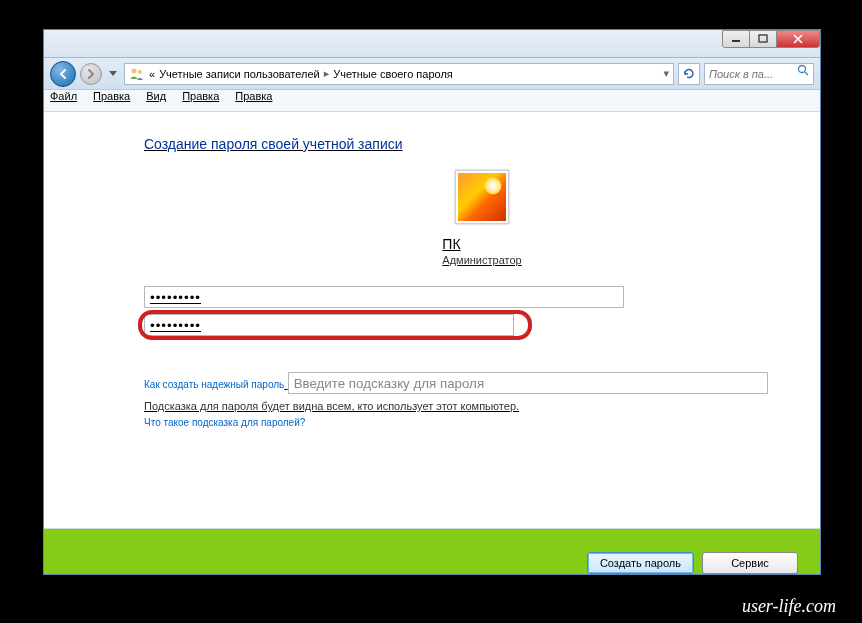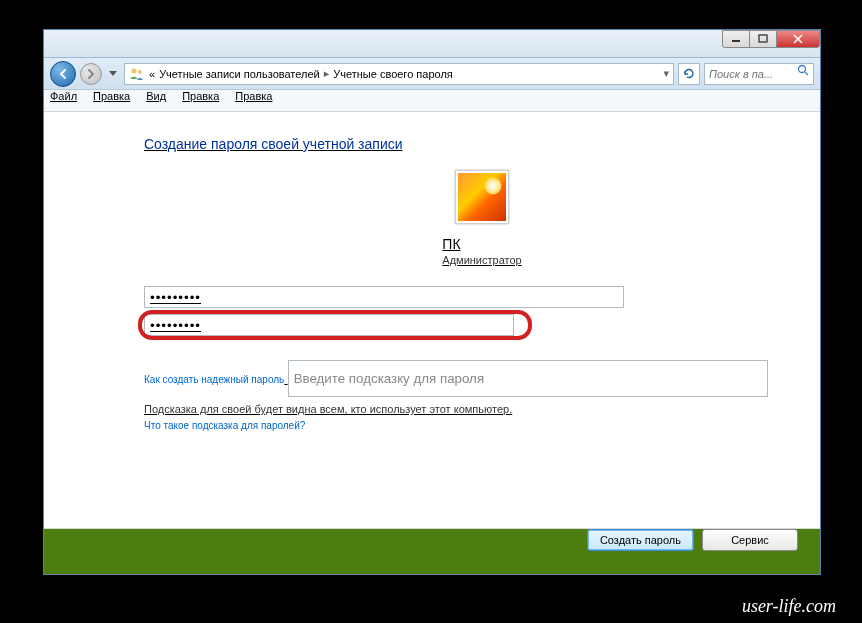--- a/index.html
+++ b/index.html
@@ -201,39 +201,39 @@
       margin-bottom: 3px;
     }
     .link {
       color: #0066cc;
       font-size: 10px;
       cursor: pointer;
       display: inline-block;
     }
     .hint-input {
       width: 480px;
-      height: 37px;
+      height: 22px;
       border: 1px solid #b0b8c0;
       padding: 2px 5px;
       font-family: inherit;
-      margin-top: 20px;
+      margin-top: 32px;
       margin-bottom: 4px;
       color: #c2410c;
     }
     .hint-input::placeholder { color: #888; }
     .footer {
       position: absolute;
       bottom: 0;
       left: 0;
       right: 0;
       height: 46px;
-      background: #4d7c0f;
+      background: #84cc16;
       border-top: 1px solid #d8d8d8;
       display: flex;
-      align-items: flex-start;
+      align-items: flex-end;
       justify-content: flex-end;
       padding: 0 22px;
       gap: 8px;
     }
     .btn {
       min-width: 96px;
       height: 22px;
       border: 1px solid #888;
       border-radius: 3px;
       background: linear-gradient(to bottom, #fdfdfd, #e8e8e8);
@@ -354,21 +354,21 @@
     <input type="password" class="password-input" value="•••••••••" style="">
 
     <div class="highlighted-input-wrapper">
       <input type="password" class="password-input short" value="•••••••••" style="">
       <div class="highlight-ring"></div>
     </div>
 
     <span class="link">Как создать надежный пароль</span>
 
     <input type="text" class="hint-input" placeholder="Введите подсказку для пароля" style="">
-    <div class="help-text" style="margin-top:2px">Подсказка для своей будет видна всем, кто использует этот компьютер.</div>
+    <div class="help-text" style="margin-top:2px">Подсказка для пароля будет видна всем, кто использует этот компьютер.</div>
     <span class="link">Что такое подсказка для паролей?</span>
   </div>
 
   <div class="footer">
     <button class="btn btn-primary">Создать пароль</button>
     <button class="btn">Сервис</button>
   </div>
 
 </div>
 

